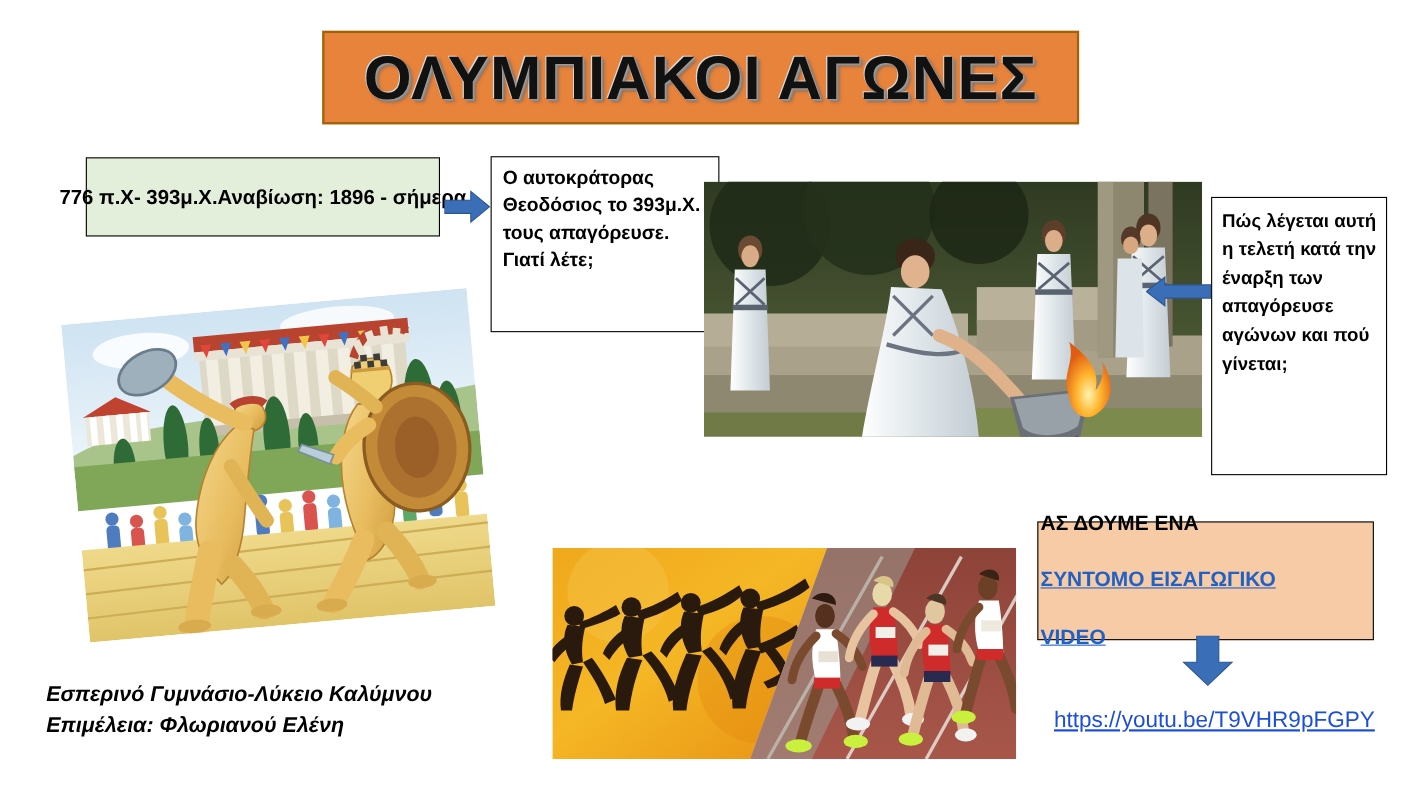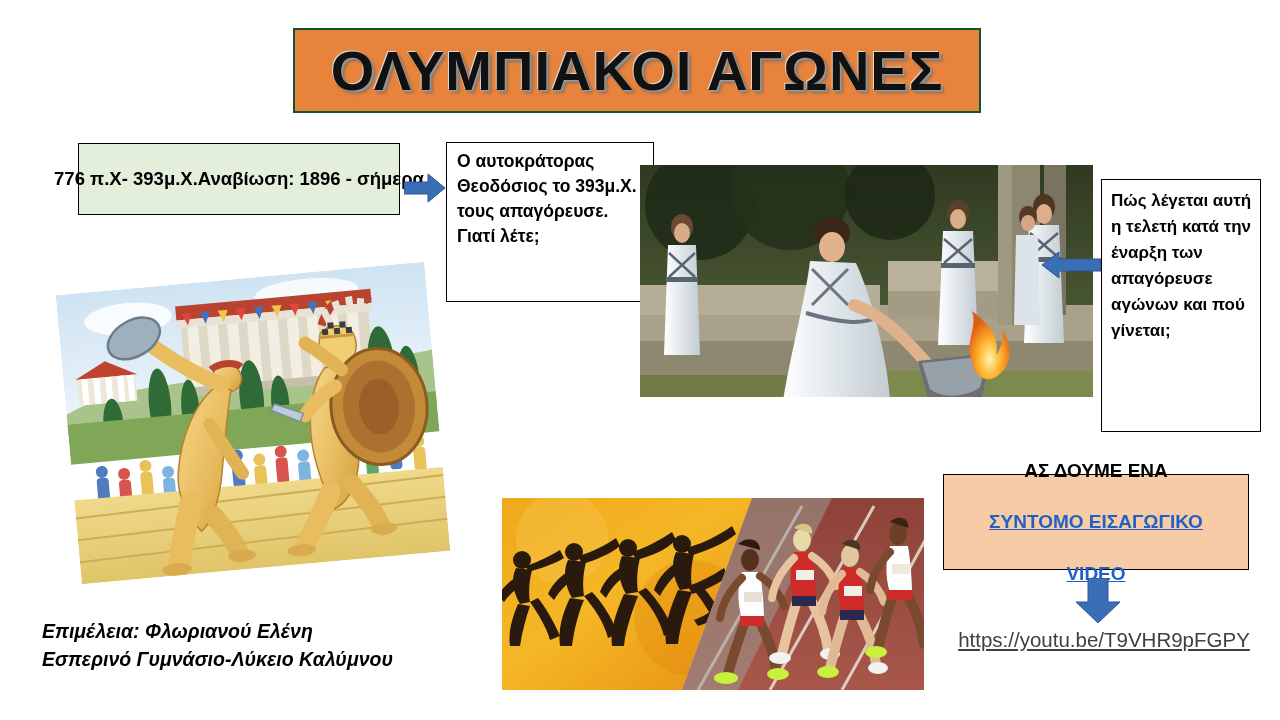--- a/index.html
+++ b/index.html
@@ -22,21 +22,21 @@
   }
 
   
   .title-box {
     position: absolute;
     left: 293px;
     top: 28px;
     width: 688px;
     height: 85px;
     background: #E8833C;
-    border: 2px solid #14532d;
+    border: 2px solid #a16207;
     box-sizing: border-box;
     display: flex;
     align-items: center;
     justify-content: center;
   }
   .title-text {
     font-family: "Liberation Sans", sans-serif;
     font-size: 56px;
     font-weight: bold;
     color: #111111;
@@ -114,27 +114,27 @@
     color: #000000;
     line-height: 1.53;
   }
 
   
   .peach-box {
     position: absolute;
     left: 943px;
     top: 474px;
     width: 306px;
-    height: 96px;
+    height: 108px;
     background: #F7CBA6;
     border: 1.5px solid #000000;
     box-sizing: border-box;
     display: flex;
     flex-direction: column;
-    align-items: center;
+    align-items: flex-start;
     justify-content: center;
     padding: 2px;
   }
   .peach-line-1 {
     font-size: 19px;
     font-weight: bold;
     color: #000000;
     line-height: 1.35;
     text-align: center;
   }
@@ -144,24 +144,24 @@
     color: #1F61C4;
     text-decoration: underline;
     line-height: 1.35;
     text-align: center;
     cursor: pointer;
     margin-top: 26px;
   }
   .url-link {
     position: absolute;
     left: 944px;
-    top: 628px;
+    top: 643px;
     width: 320px;
     font-size: 20.5px;
-    color: #404040;
+    color: #1d4ed8;
     text-decoration: underline;
     text-align: center;
     white-space: nowrap;
     cursor: pointer;
   }
 
   
   .credits {
     position: absolute;
     left: 42px;
@@ -689,17 +689,17 @@
 
   <div class="arrow" style="left:1072px; top:578px;">
     <svg width="52" height="46" viewBox="0 0 52 46">
       <polygon points="16,0 36,0 36,24 48,24 26,45 4,24 16,24" fill="#3A6FB8" stroke="#2C5590" stroke-width="1"></polygon>
     </svg>
   </div>
 
   <a class="url-link" href="#">https://youtu.be/T9VHR9pFGPY</a>
 
   <div class="credits">
+    <div>Εσπερινό Γυμνάσιο-Λύκειο Καλύμνου</div>
     <div>Επιμέλεια: Φλωριανού Ελένη</div>
-    <div>Εσπερινό Γυμνάσιο-Λύκειο Καλύμνου</div>
   </div>
 
 </div>
 
 </body></html>

